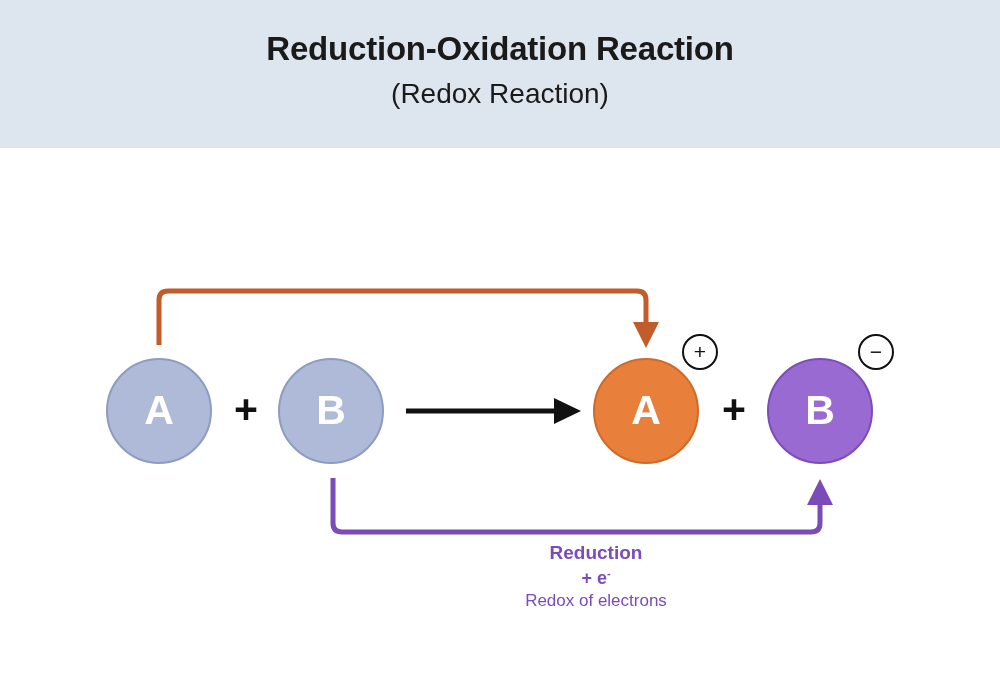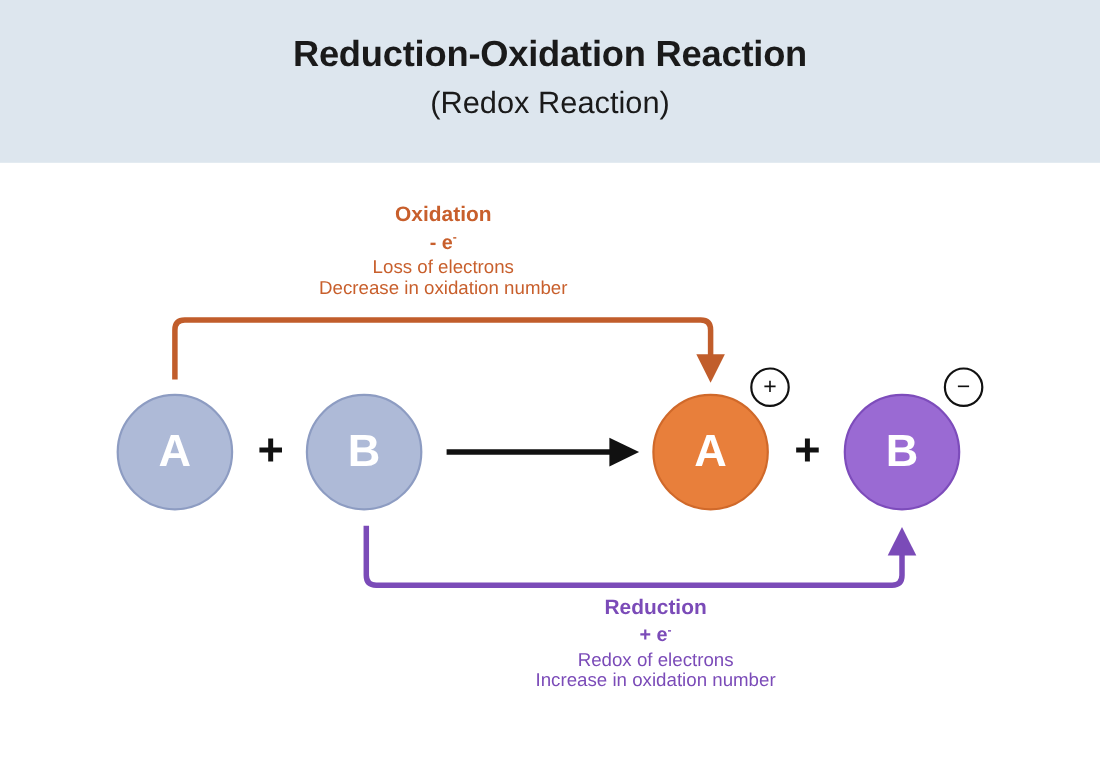--- a/index.html
+++ b/index.html
@@ -212,32 +212,23 @@
 
     <div class="plus-op" style="left:714px; top:241px;">+</div>
 
     <div class="molecule reduced" style="left:767px; top:210px;">
       <span class="label">B</span>
     </div>
     <div class="charge-badge" style="left:858px; top:186px;">
       <span class="sign">−</span>
     </div>
 
-    <div class="annotation" id="oxidation-annotation">
-      <div class="ann-title">Oxidation</div>
-      <div class="ann-electron">
-        <span>- e</span><sup>-</sup>
-      </div>
-      <div class="ann-line">Loss of electrons</div>
-      <div class="ann-line">Decrease in oxidation number</div>
-    </div>
 
     <div class="annotation" id="reduction-annotation">
       <div class="ann-title">Reduction</div>
       <div class="ann-electron">
         <span>+ e</span><sup>-</sup>
       </div>
       <div class="ann-line">Redox of electrons</div>
-      <div class="ann-line">Increase in oxidation number</div>
     </div>
 
   </div>
 </div>
 
 </body></html>

